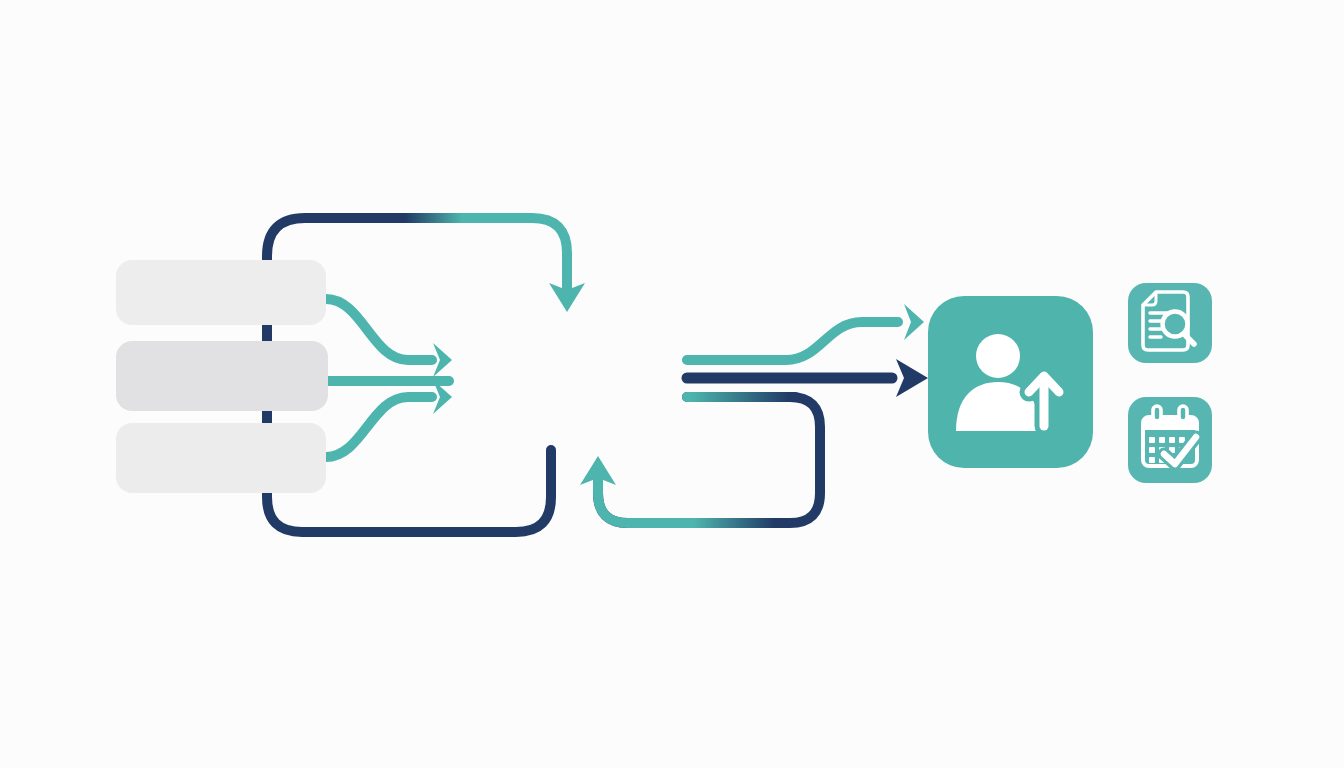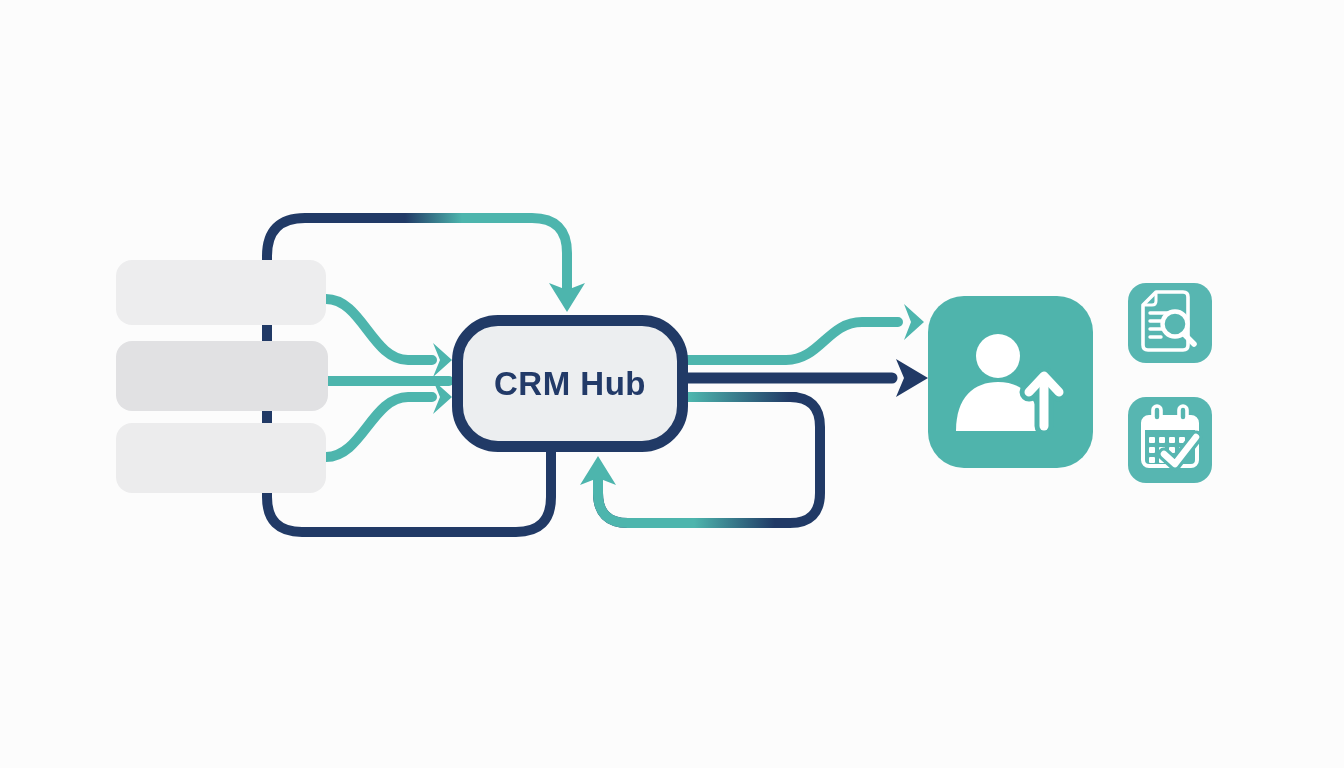--- a/index.html
+++ b/index.html
@@ -72,23 +72,20 @@
     <path class="edge stroke-teal" d="M687,360 H786 C820,360 828,322 862,322 H898"></path>
     <path class="fill-teal" d="M924,322 L904,304 L911,322 L904,340 Z"></path>
     <path class="edge edge-thick stroke-navy" d="M687,378 H892"></path>
     <path class="fill-navy" d="M928,378 L896,359 L904,378 L896,397 Z"></path>
   </svg>
 
   <div class="node input-box box1"></div>
   <div class="node input-box box2"></div>
   <div class="node input-box box3"></div>
 
-  <div class="node hub">
-    <span class="hub-label">CRM Hub</span>
-  </div>
 
   <div class="node person-card">
     <svg class="glyph" width="165" height="172" viewBox="0 0 165 172">
       <circle cx="70" cy="60" r="22" fill="var(--glyph-white)"></circle>
       <path d="M28,135 C28,101 46,86 70,86 C94,86 112,101 112,135 Z" fill="var(--glyph-white)"></path>
       <g fill="none" stroke="var(--card-teal)" stroke-width="19" stroke-linecap="round" stroke-linejoin="round">
         <path d="M116,130 V84"></path>
           <path d="M101,96 L116,80 L131,96"></path>
       </g>
       <g fill="none" stroke="var(--glyph-white)" stroke-width="9" stroke-linecap="round" stroke-linejoin="round">

